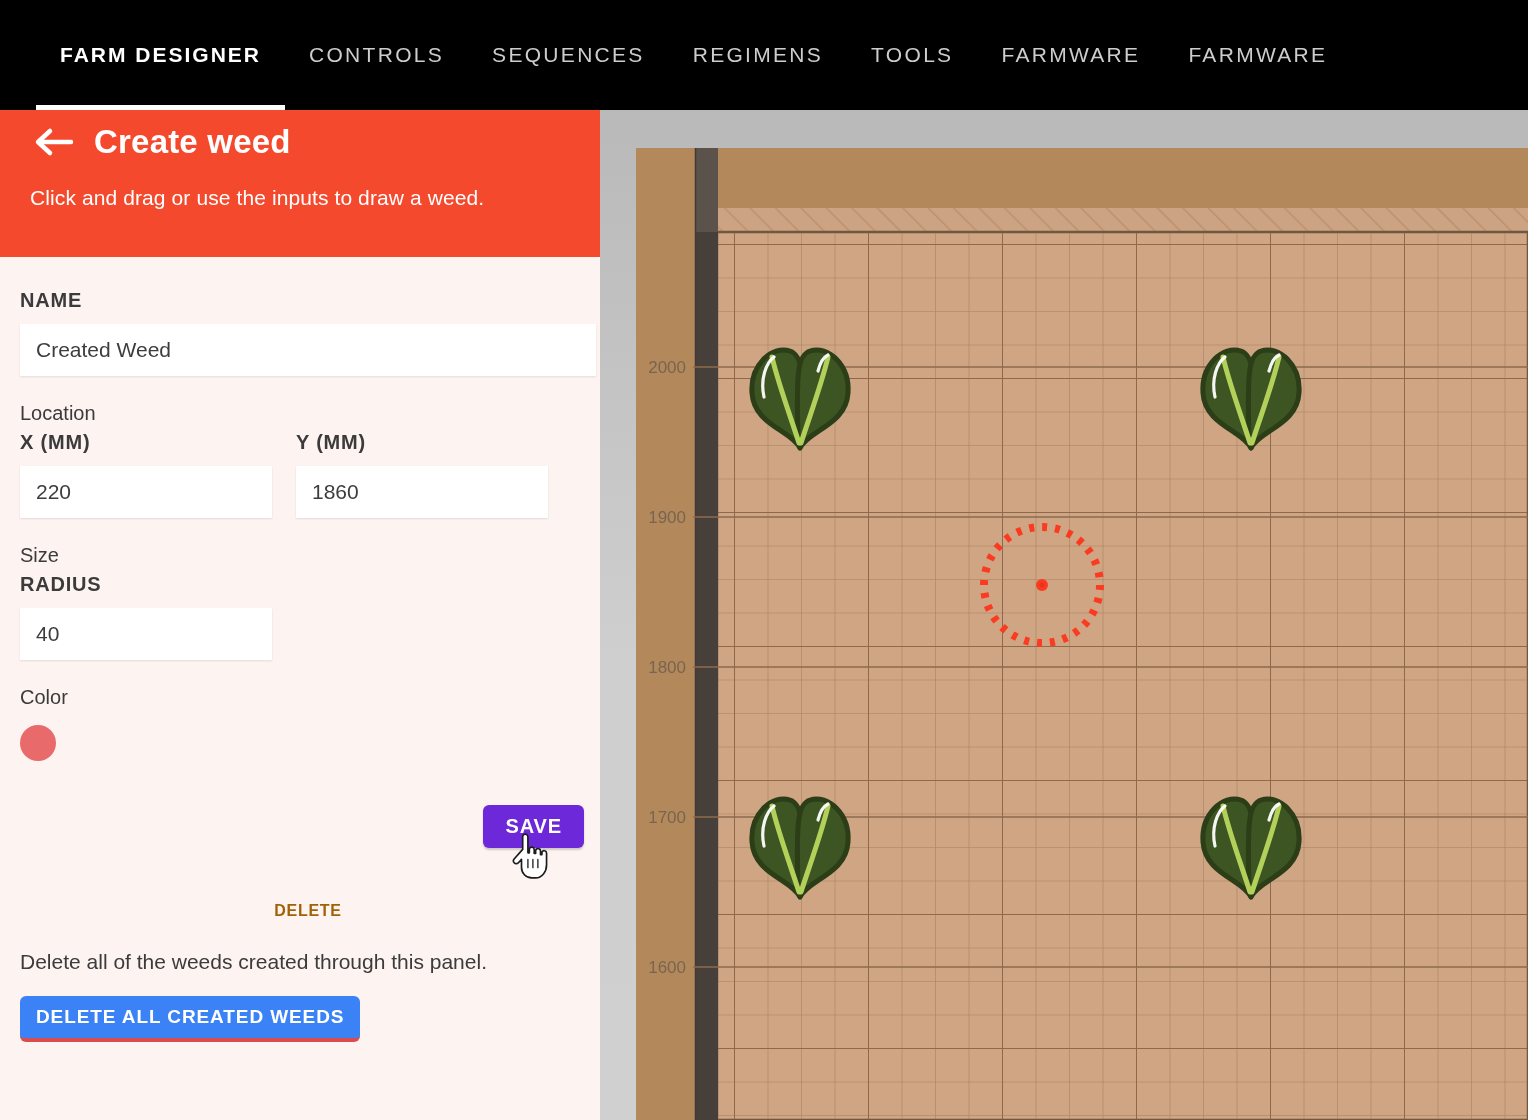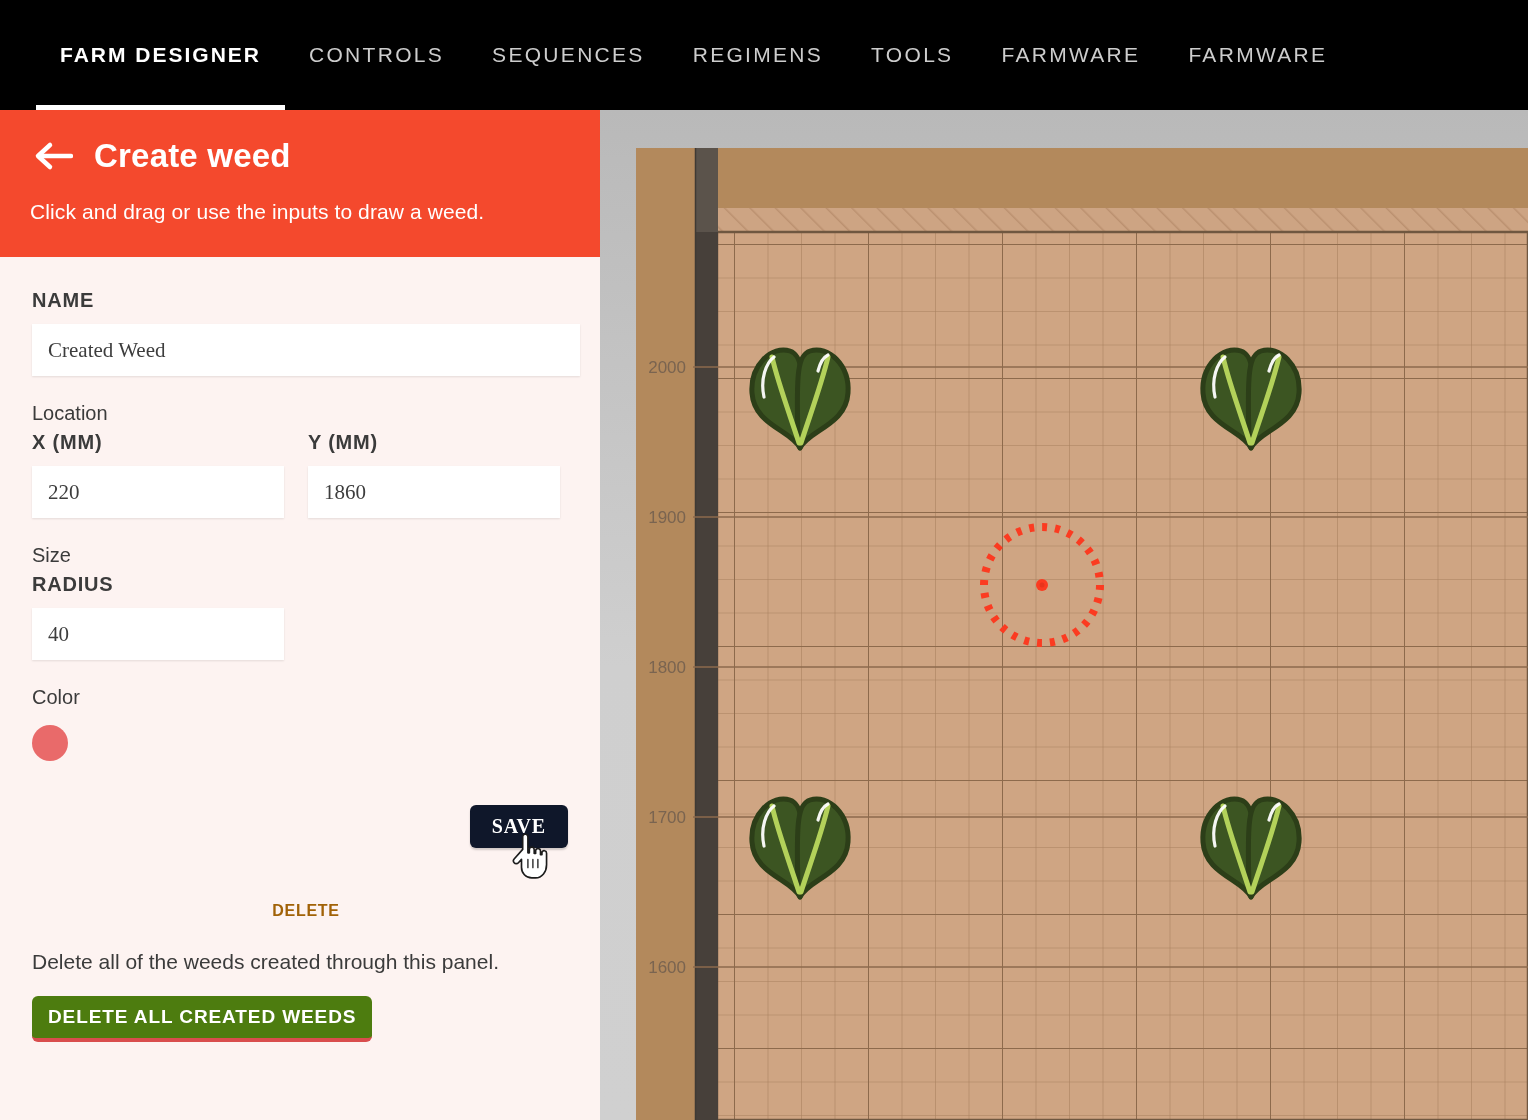--- a/index.html
+++ b/index.html
@@ -44,21 +44,21 @@
   .panel {
     position: absolute; left: 0; top: 110px;
     width: 600px; height: 1010px;
     background: #fdf3f1;
     overflow: hidden;
     z-index: 5;
   }
   .panel-header {
     background: #f4492d;
     width: 600px; height: 147px;
-    padding: 26px 30px 0 30px;
+    padding: 12px 30px 0 30px;
     position: relative;
   }
   .panel-header-row { display: flex; align-items: center; }
   .back-arrow {
     width: 46px; height: 40px;
     display: flex; align-items: center; justify-content: center;
     cursor: pointer;
   }
   .back-arrow svg { display: block; }
   .panel-title {
@@ -67,39 +67,39 @@
     font-weight: bold;
     margin-left: 18px;
     letter-spacing: 0.2px;
   }
   .panel-subtitle {
     color: #ffffff;
     font-size: 21px;
     margin-top: 24px;
     letter-spacing: 0.1px;
   }
-  .panel-body { padding: 32px 20px 0 20px; margin-left: 12px; }
+  .panel-body { padding: 32px 4px 0 20px; }
 
   .field-label-bold {
     font-size: 20px; font-weight: bold; color: #3b3b3b;
     letter-spacing: 0.8px; margin-bottom: 12px;
   }
   .field-label-plain {
     font-size: 20px; font-weight: 400; color: #3b3b3b;
     margin-bottom: 6px;
   }
   .text-input {
     background: #ffffff;
     border: none;
     height: 52px;
     width: 100%;
     font-size: 21px;
     color: #3d3d3d;
     padding: 0 16px;
-    font-family: Liberation Serif, serif;
+    font-family: Liberation Sans, sans-serif;
     box-shadow: 0 1px 2px rgba(0,0,0,0.10);
     outline: none;
   }
   .row-two { display: flex; gap: 24px; margin-top: 4px; }
   .col { width: 252px; }
   .group-spacer { height: 26px; }
   .small-input { width: 252px; }
 
   .color-dot {
     width: 36px; height: 36px; border-radius: 50%;
@@ -319,26 +319,26 @@
       <div class="field-label-plain">Size</div>
       <div class="field-label-bold">RADIUS</div>
       <input class="text-input small-input" type="text" value="40" style="">
 
       <div class="group-spacer"></div>
 
       <div class="field-label-plain">Color</div>
       <div class="color-dot" style="background: rgb(233, 106, 106);"></div>
 
       <div class="save-row">
-        <button class="save-btn" style="background: #0f172a; font-family: Liberation Serif, serif;">SAVE</button>
+        <button class="save-btn" style="background: #6d28d9;">SAVE</button>
       </div>
 
       <div class="delete-title">DELETE</div>
       <div class="delete-desc">Delete all of the weeds created through this panel.</div>
-      <button class="delete-btn" style="background: #4d7c0f;">DELETE ALL CREATED WEEDS</button>
+      <button class="delete-btn" style="background: #3b82f6;">DELETE ALL CREATED WEEDS</button>
 
     </div>
   </div>
 
   <svg class="cursor-hand" viewBox="0 0 32 40">
     <path d="M9,3 C9,1.4 10.4,0.4 11.8,0.8 C12.9,1.1 13.4,2.1 13.4,3.1
              L13.4,16.5 L14.6,16.5 L14.6,13.8 C14.6,12.4 15.8,11.4 17.1,11.7
              C18.1,11.9 18.7,12.8 18.7,13.8 L18.7,17.0 L19.9,17.0 L19.9,14.9
              C19.9,13.5 21.1,12.6 22.4,12.9 C23.4,13.1 24.0,14.0 24.0,15.0
              L24.0,18.1 L25.2,18.1 L25.2,16.6 C25.2,15.3 26.3,14.4 27.5,14.7

